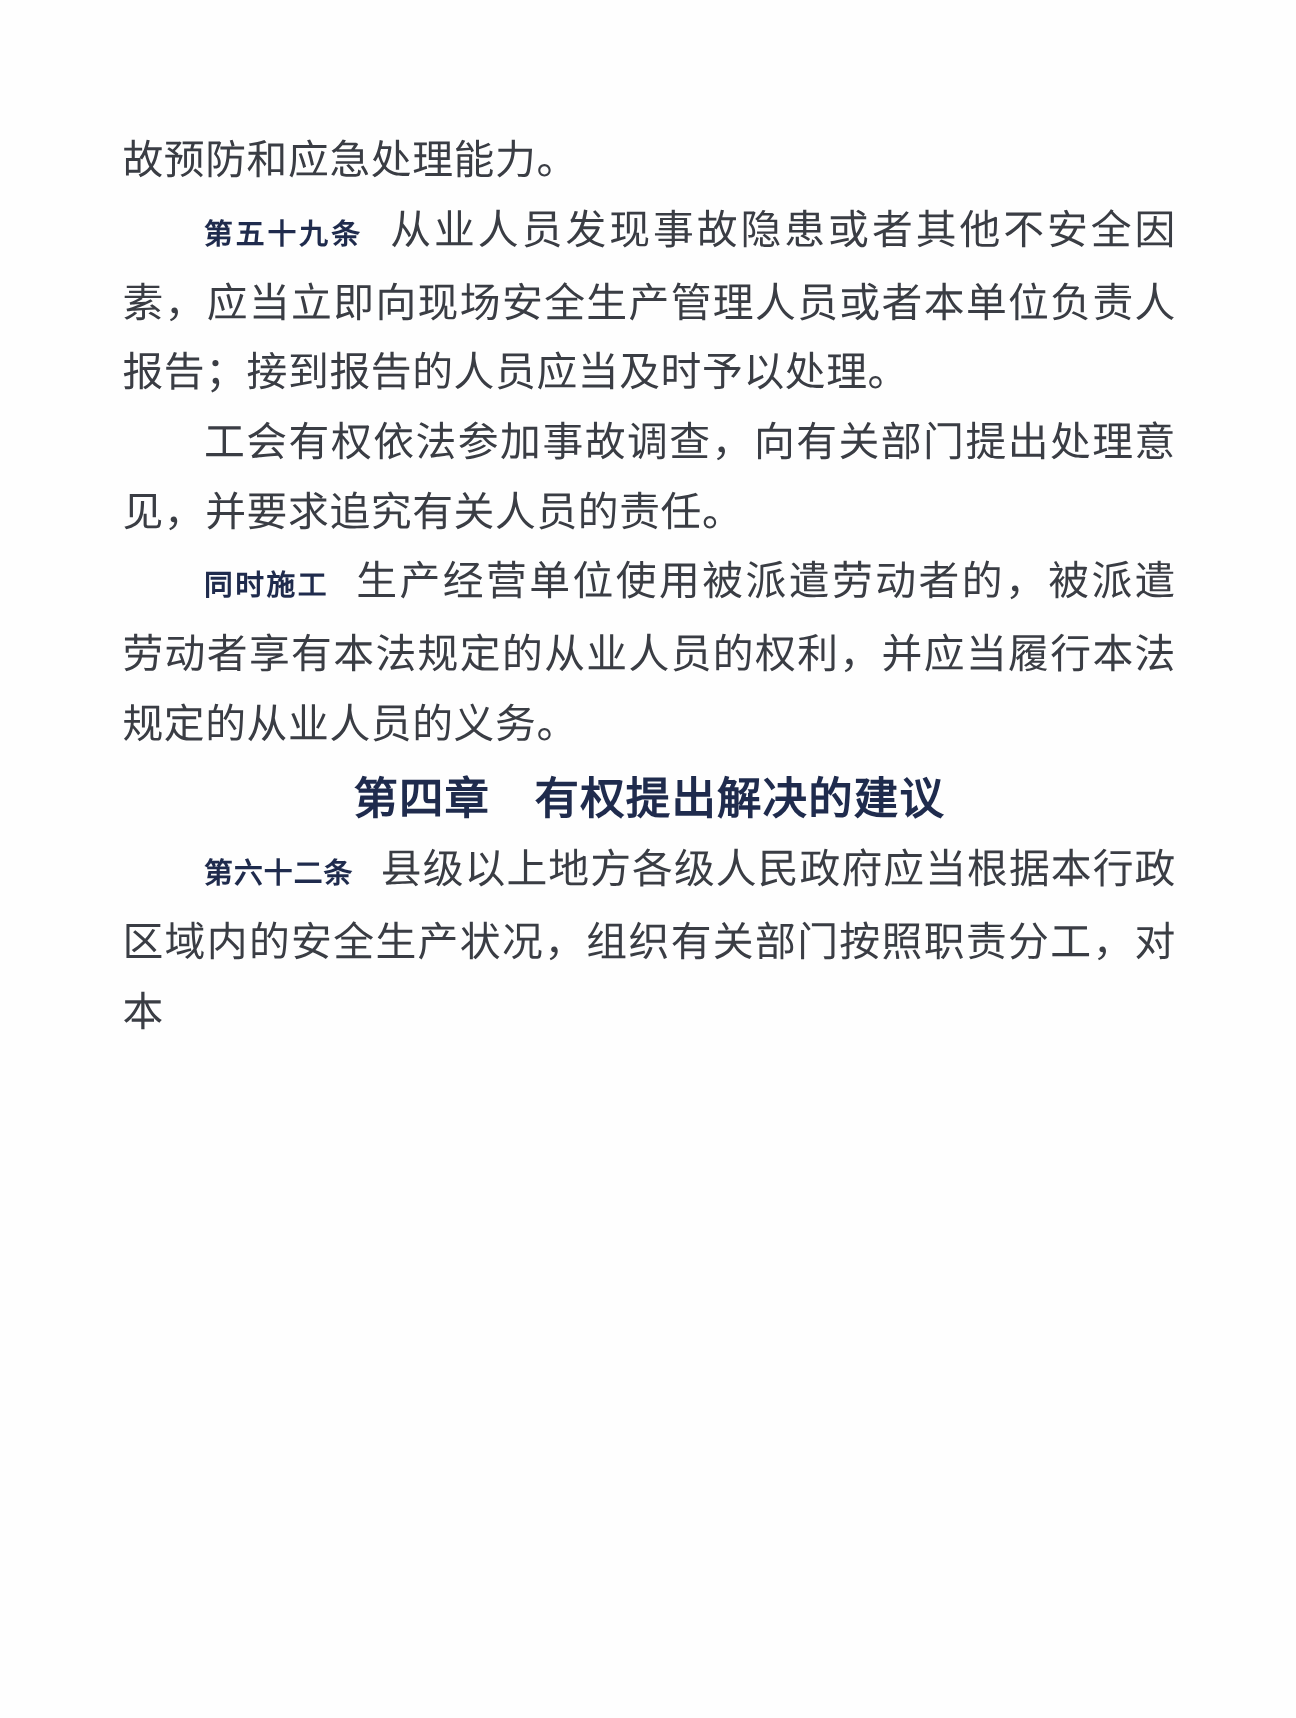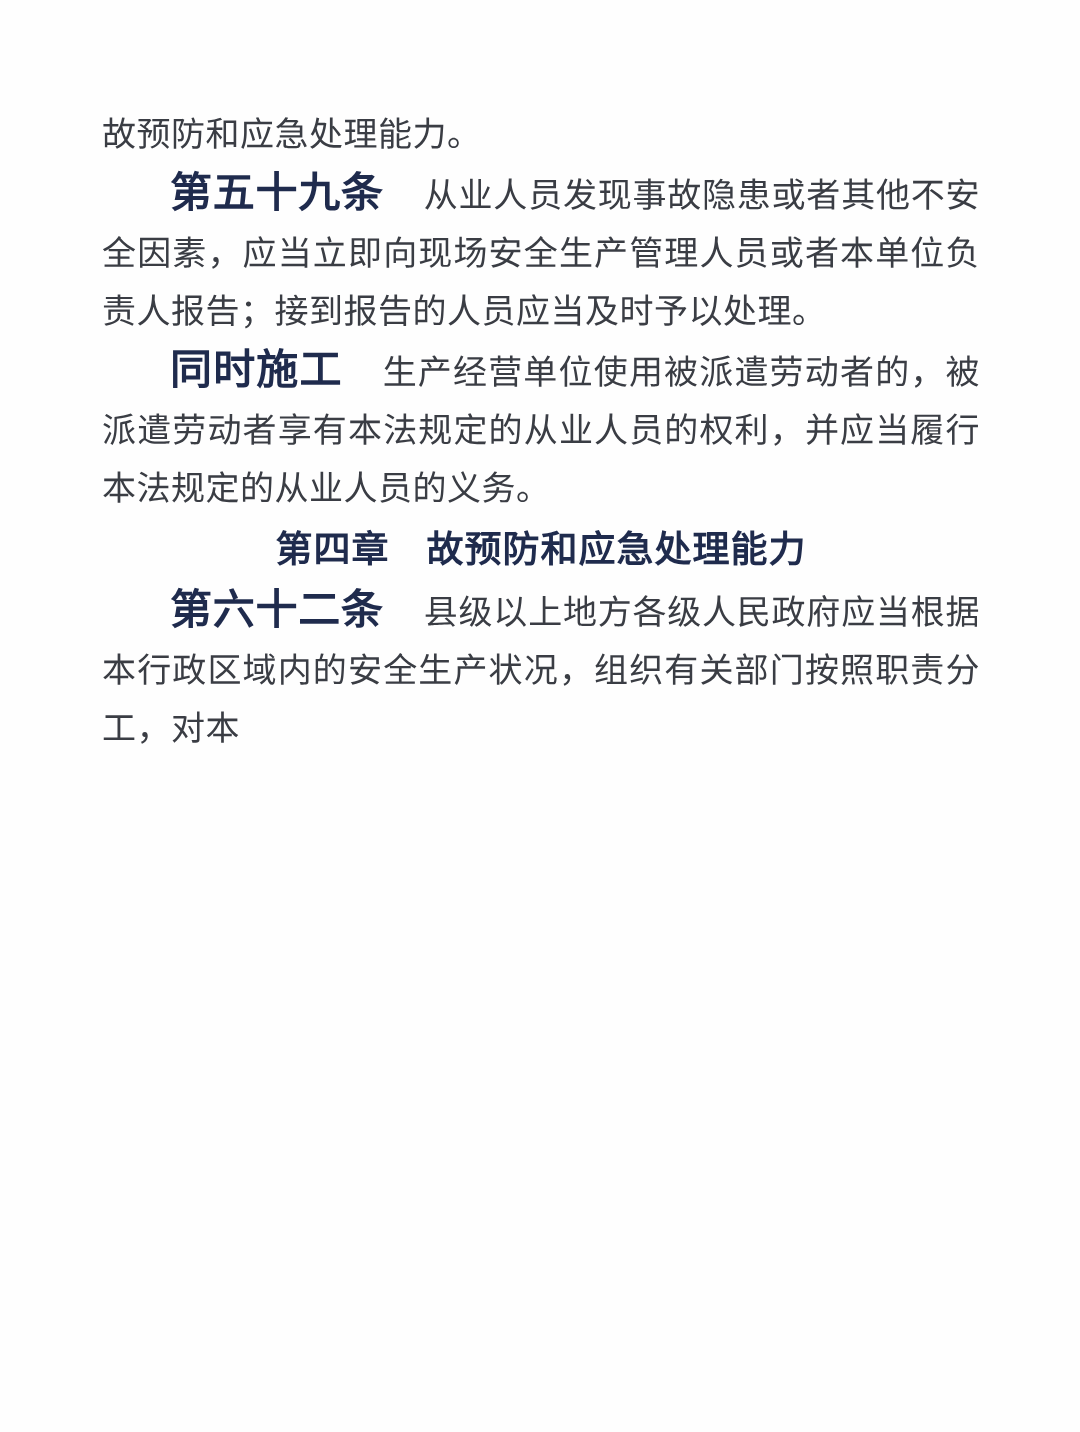--- a/index.html
+++ b/index.html
@@ -26,21 +26,21 @@
     text-align: justify;
     text-justify: inter-ideograph;
     letter-spacing: 0.5px;
   }
   .indent {
     text-indent: 2em;
   }
   .article-label {
     font-family: "Liberation Sans", "DejaVu Sans", sans-serif;
     font-weight: bold;
-    font-size: 42px;
+    font-size: 24px;
     color: #1f2b4d;
     margin-right: 0.95em;
   }
   .chapter {
     margin: 3px 0 2px 0;
     font-family: "Liberation Sans", "DejaVu Sans", sans-serif;
     font-weight: bold;
     font-size: 37px;
     line-height: 58px;
     color: #1f2b4d;
@@ -57,26 +57,27 @@
 <div class="page">
 
   <p class="body-p">故预防和应急处理能力。</p>
 
   <p class="body-p indent">
     <span class="article-label">第五十九条</span><span>从业人员发现事故隐患或者其他不安全因素，应当立即向现场安全生产管理人员或者本单位负责人报告；接到报告的人员应当及时予以处理。</span>
   </p>
 
 
 
+  <p class="body-p indent">工会有权依法参加事故调查，向有关部门提出处理意见，并要求追究有关人员的责任。</p>
 
   <p class="body-p indent">
     <span class="article-label">同时施工</span><span>生产经营单位使用被派遣劳动者的，被派遣劳动者享有本法规定的从业人员的权利，并应当履行本法规定的从业人员的义务。</span>
   </p>
 
   <h2 class="chapter">
-    <span class="chapter-label">第四章</span><span>故预防和应急处理能力</span>
+    <span class="chapter-label">第四章</span><span>有权提出解决的建议</span>
   </h2>
 
   <p class="body-p indent">
     <span class="article-label">第六十二条</span><span>县级以上地方各级人民政府应当根据本行政区域内的安全生产状况，组织有关部门按照职责分工，对本</span>
   </p>
 
 </div>
 
 </body></html>

